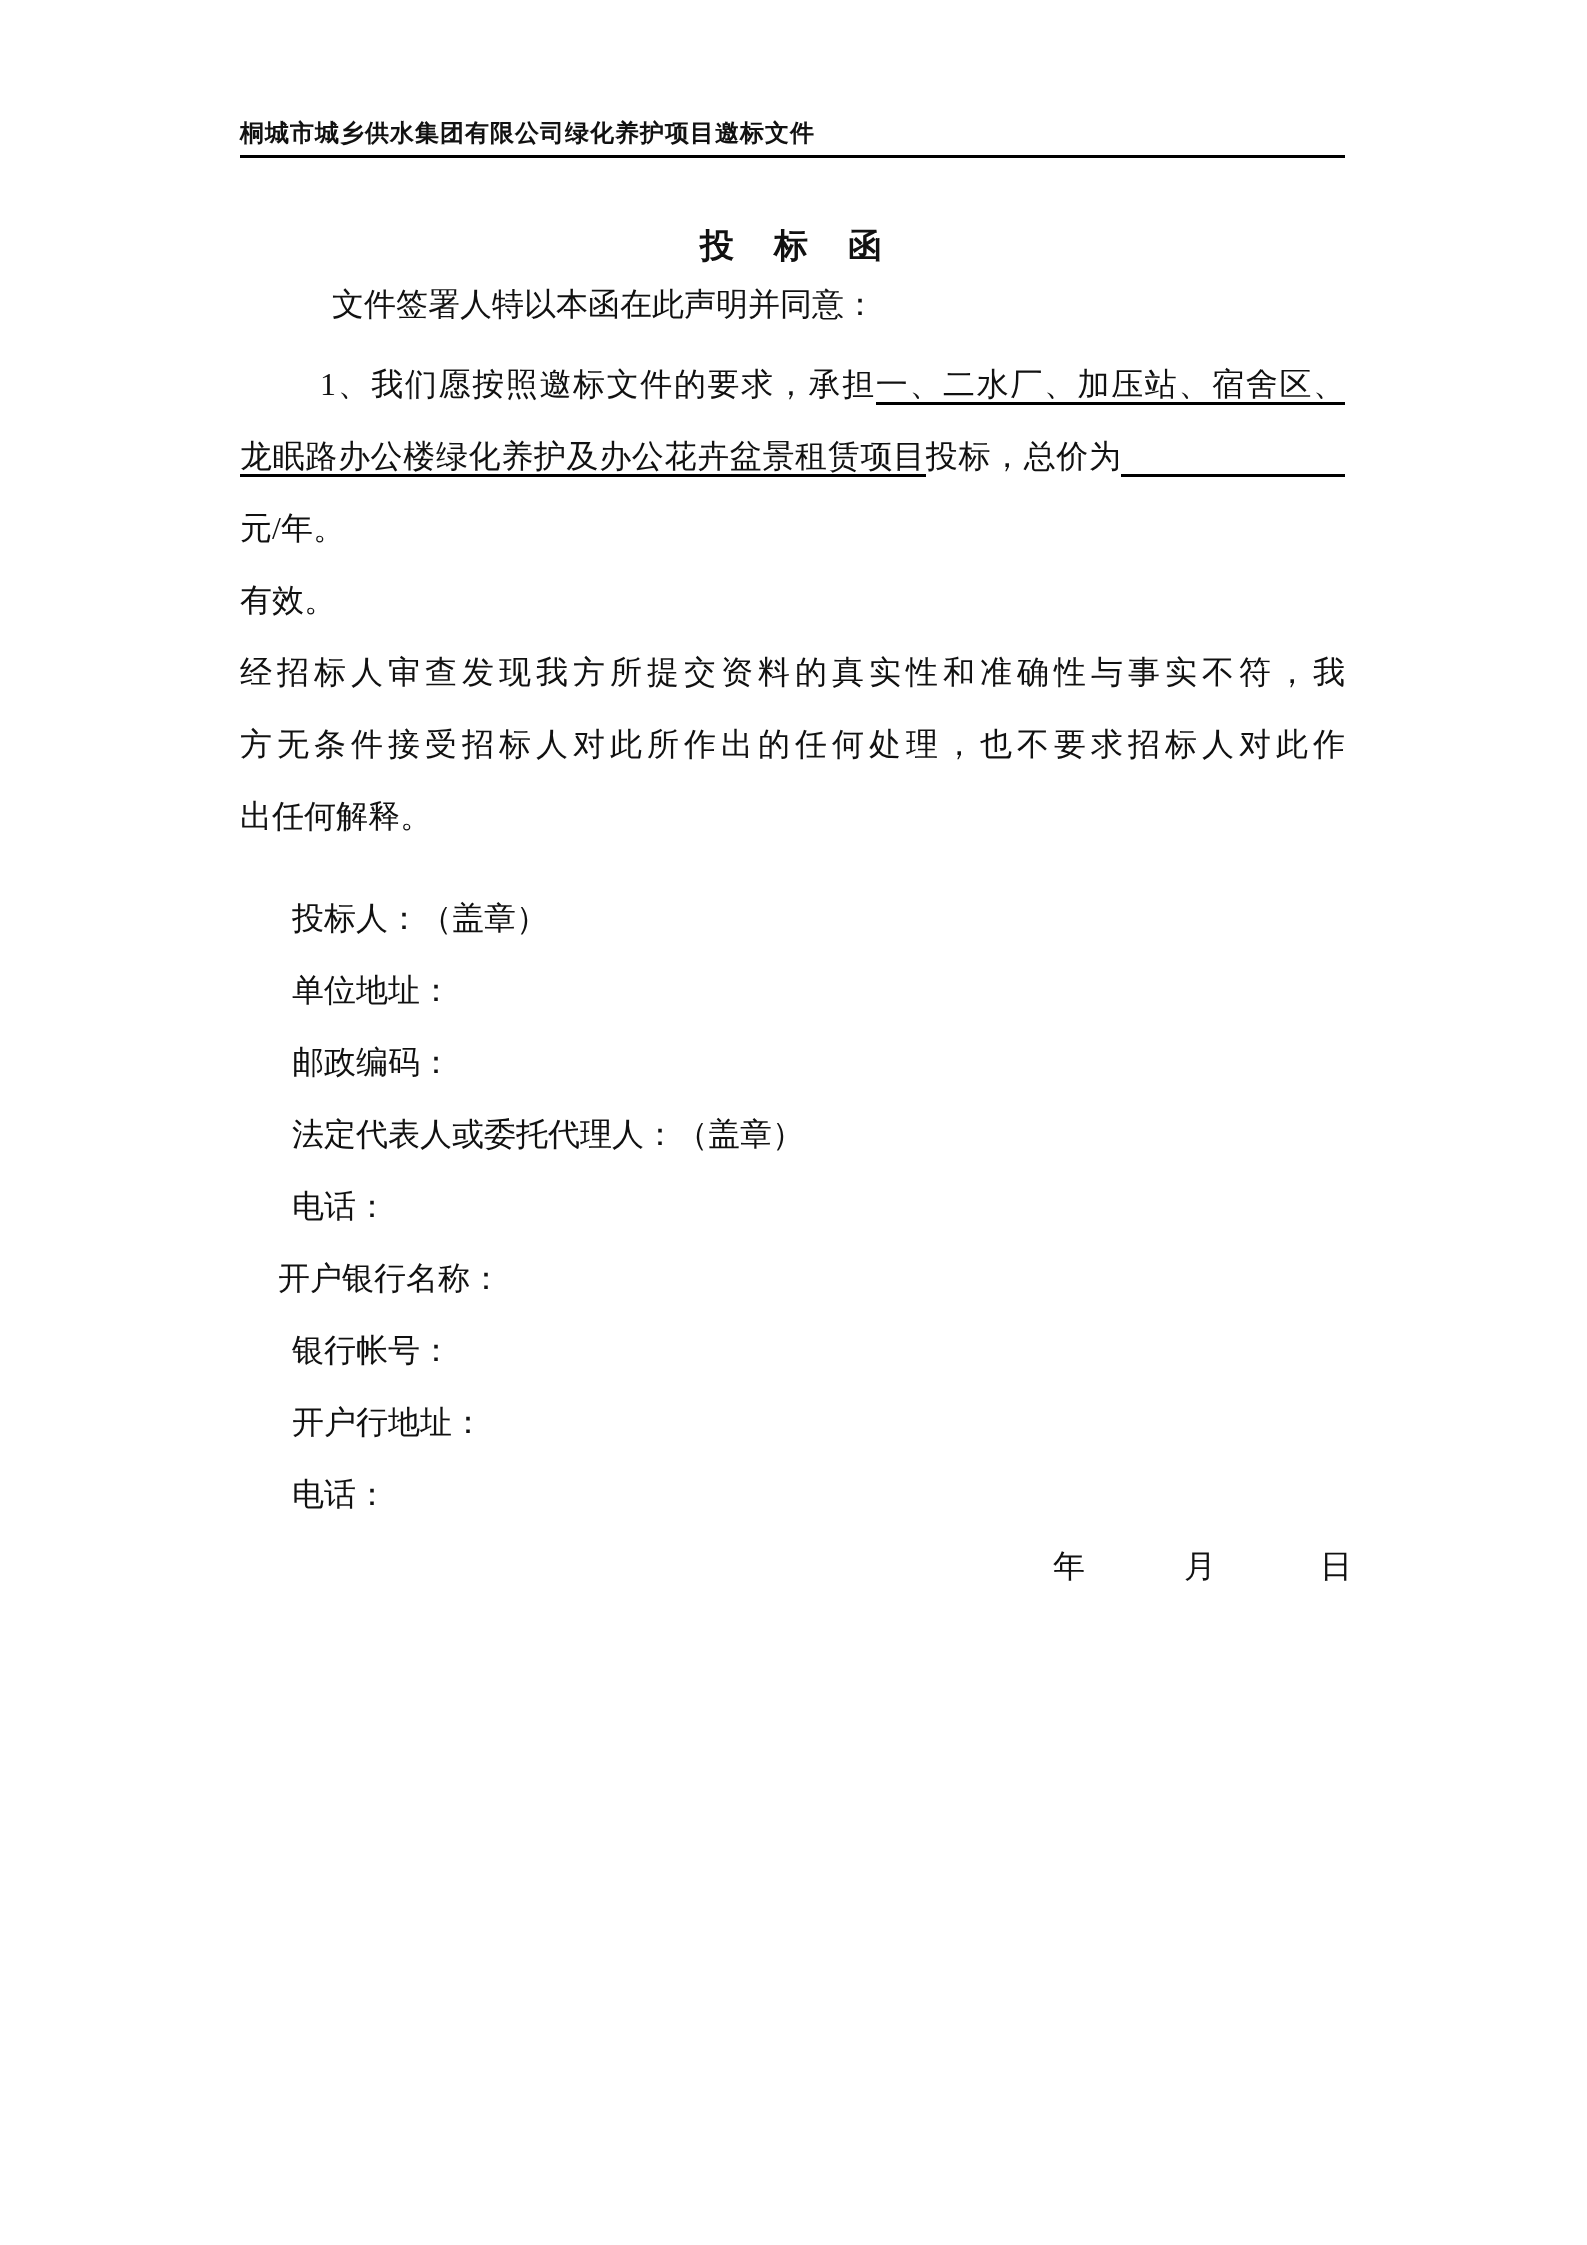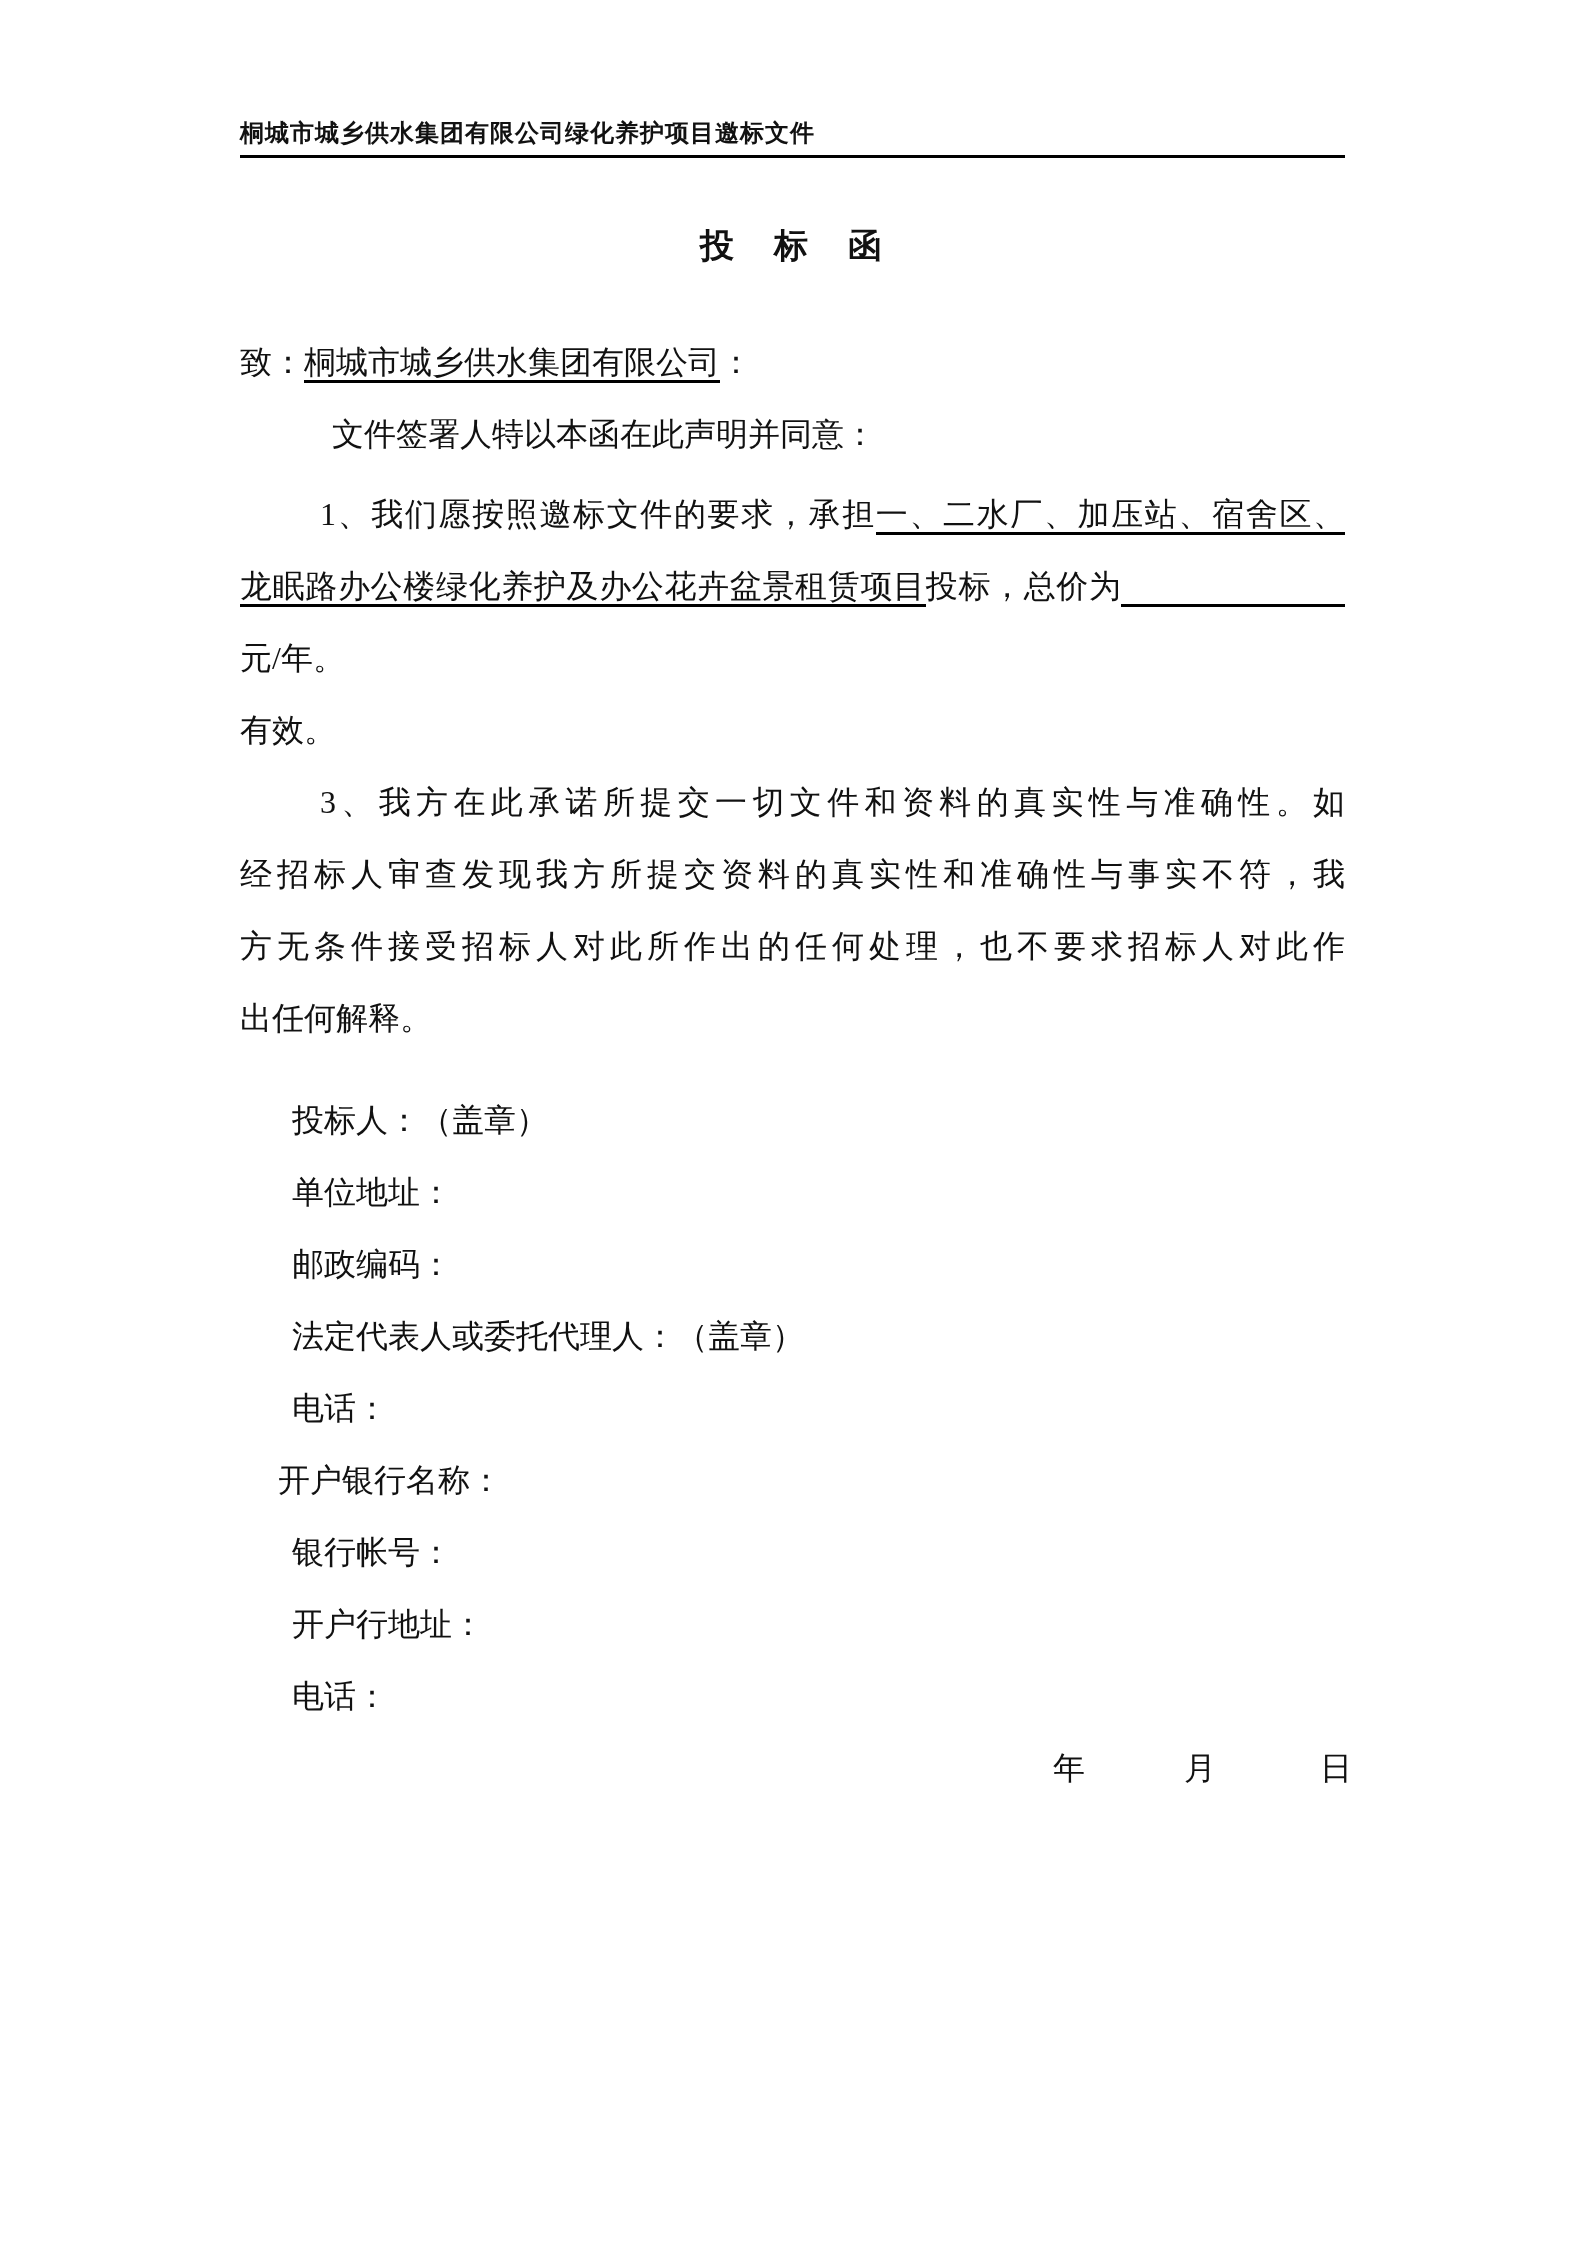--- a/index.html
+++ b/index.html
@@ -70,34 +70,32 @@
 <div class="page">
   <div class="content">
 
     <div class="doc-header">
       <span>桐城市城乡供水集团有限公司绿化养护项目邀标文件</span>
     </div>
     <div class="header-rule"></div>
 
     <h1 class="title">投　标　函</h1>
 
-    <div class="line salutation"><span>致：</span><span class="u">桐城市城乡供水集团有限公司</span><span>：</span></div>
 
     <div class="line indent-decl">文件签署人特以本函在此声明并同意：</div>
 
     <div class="line just indent-para gap-before-para"><span>1、我们愿按照邀标文件的要求，承担</span><span class="u b">一、二水厂、加压站、宿舍区、</span></div>
 
     <div class="line just"><span class="u b">龙眠路办公楼绿化养护及办公花卉盆景租赁项目</span><span>投标，总价为</span><span class="u">　　　　　　　</span></div>
 
     <div class="line">元/年。</div>
 
 
     <div class="line">有效。</div>
 
-    <div class="line just indent-para">3、我方在此承诺所提交一切文件和资料的真实性与准确性。如</div>
     <div class="line just">经招标人审查发现我方所提交资料的真实性和准确性与事实不符，我</div>
     <div class="line just">方无条件接受招标人对此所作出的任何处理，也不要求招标人对此作</div>
     <div class="line">出任何解释。</div>
 
     <div class="line sig sig-first">投标人：（盖章）</div>
     <div class="line sig">单位地址：</div>
     <div class="line sig">邮政编码：</div>
     <div class="line sig">法定代表人或委托代理人：（盖章）</div>
     <div class="line sig">电话：</div>
     <div class="line sig-bank">开户银行名称：</div>

